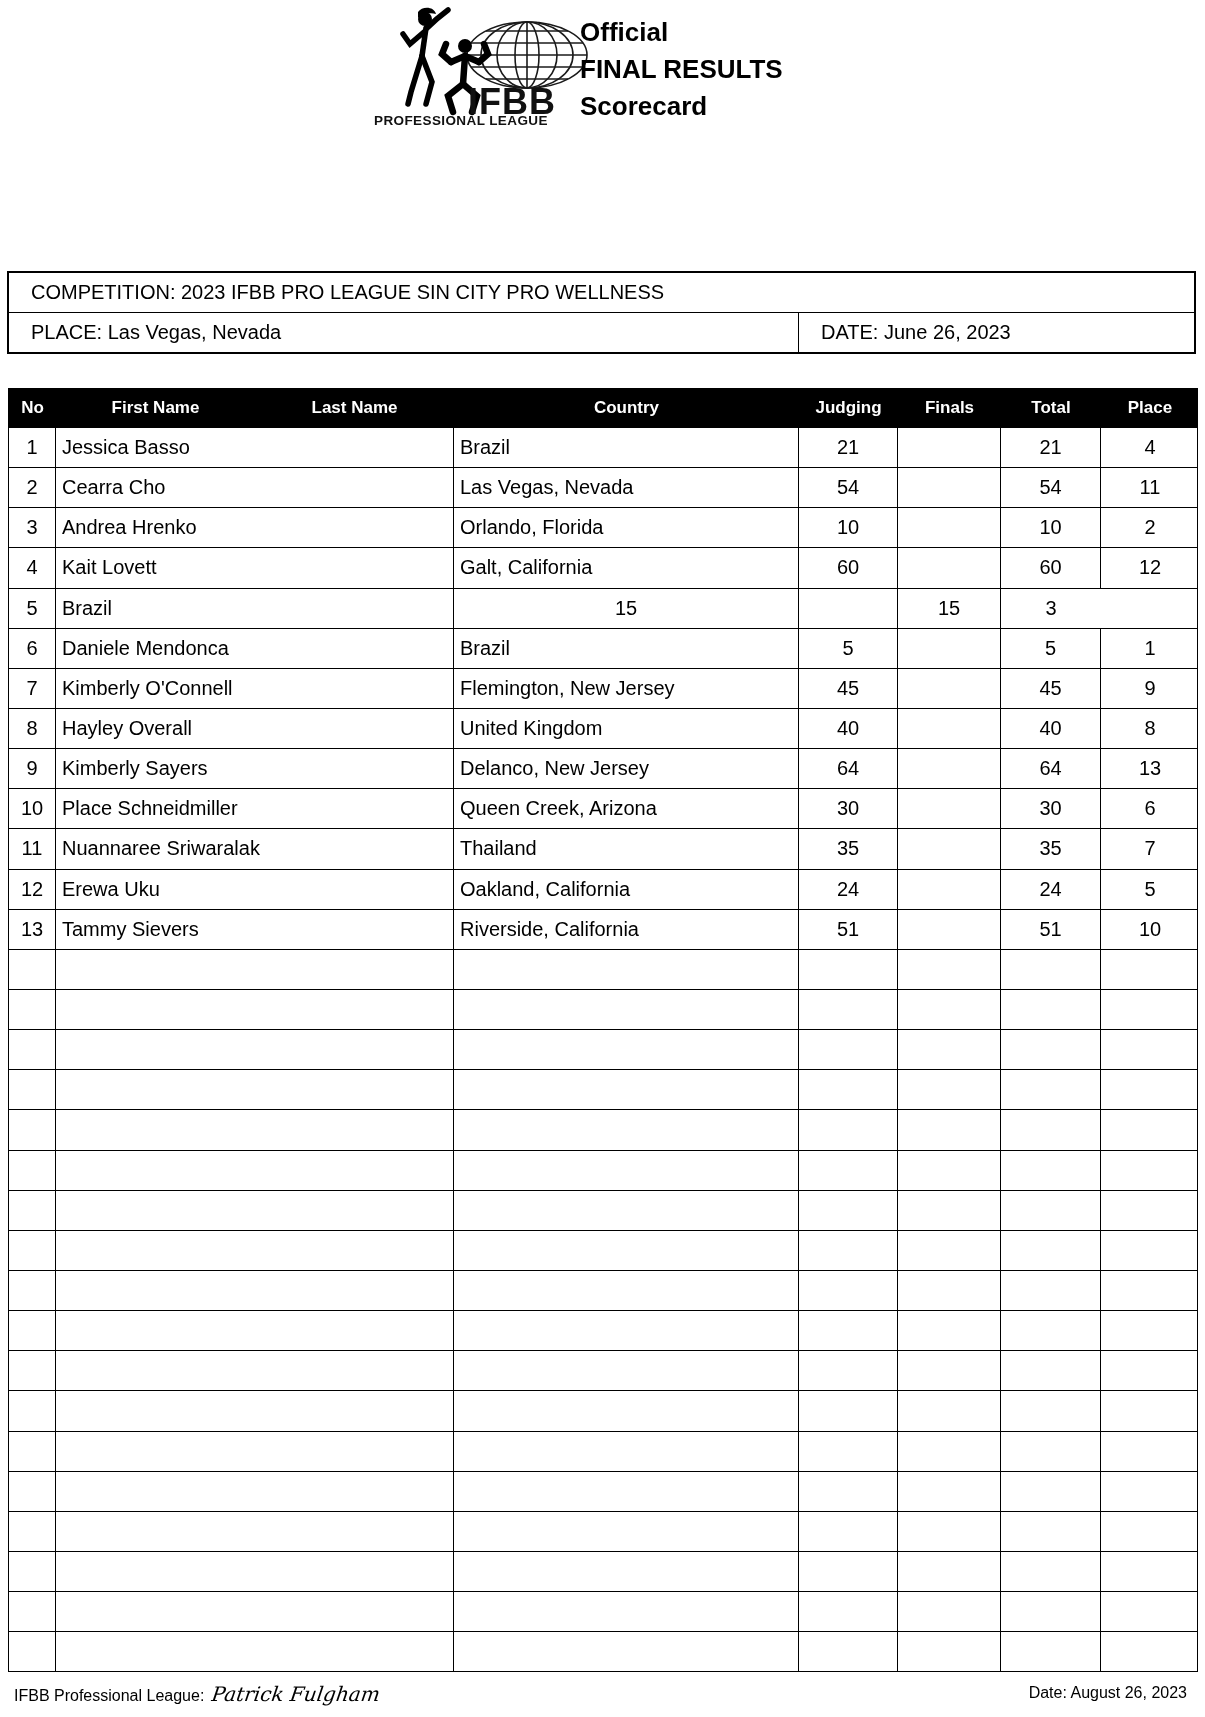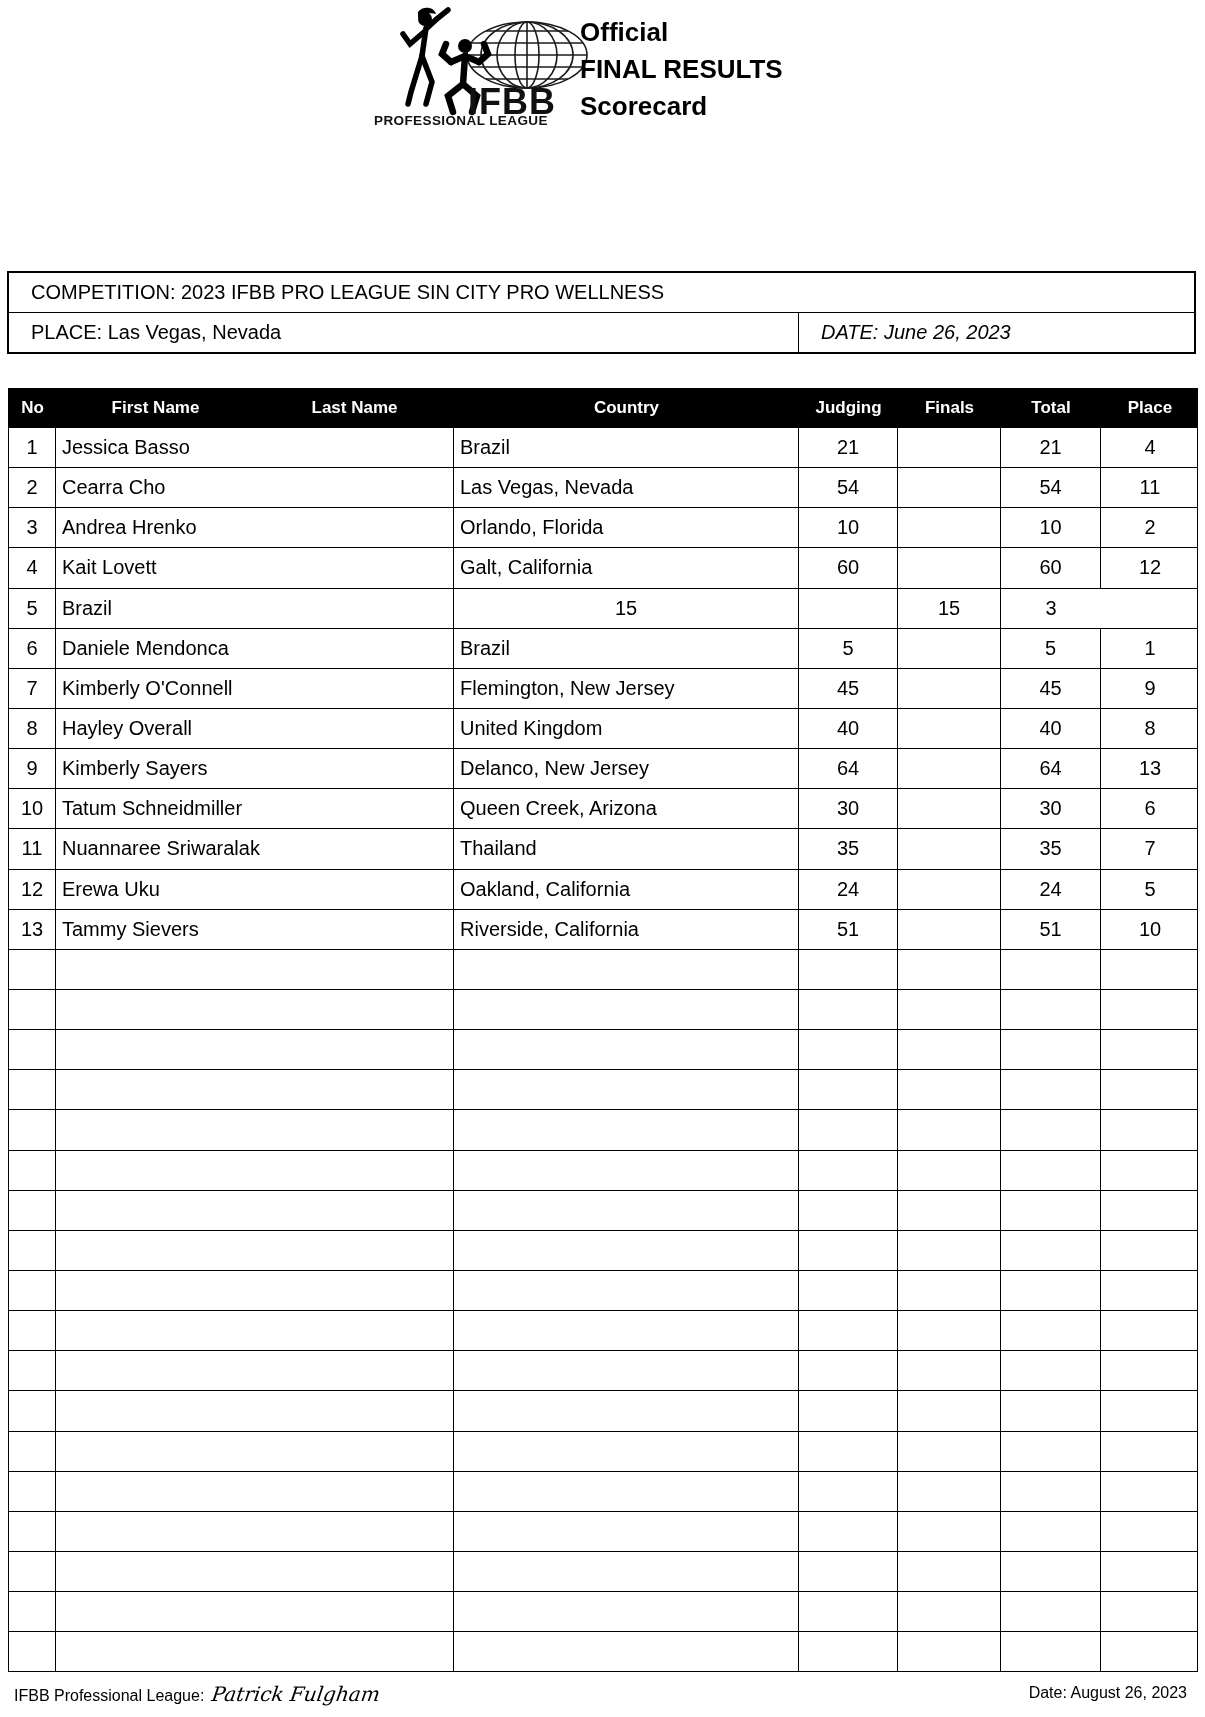--- a/index.html
+++ b/index.html
@@ -13,21 +13,21 @@
   .title-block{position:absolute;left:580px;top:14px;}
   .title-line{font-weight:bold;font-size:26px;line-height:37px;color:#000;white-space:nowrap;}
   
   .info-table{
     position:absolute;left:7px;top:271px;width:1189px;
     border:2px solid #000;box-sizing:border-box;background:#fff;
   }
   .info-row1{height:39px;border-bottom:1px solid #000;display:flex;align-items:center;}
   .info-row2{height:39px;display:flex;}
   .info-cell-place{width:790px;border-right:1px solid #000;display:flex;align-items:center;box-sizing:border-box;}
-  .info-cell-date{flex:1;display:flex;align-items:center;font-style:italic;}
+  .info-cell-date{flex:1;display:flex;align-items:center;}
   .info-text{font-size:20px;padding-left:22px;white-space:nowrap;}
   
   .results-table{
     position:absolute;left:8px;top:388px;width:1190px;
     border:1px solid #000;box-sizing:border-box;background:#15803d;
   }
   .thead{
     display:grid;grid-template-columns:47px 398px 345px 99px 103px 100px 98px;
     background:#000;color:#fff;height:38px;border-bottom:1px solid #000;
   }
@@ -207,21 +207,21 @@
         <div class="td center">9</div>
         <div class="td left">Kimberly Sayers</div>
         <div class="td left">Delanco, New Jersey</div>
         <div class="td center">64</div>
         <div class="td center"></div>
         <div class="td center">64</div>
         <div class="td center">13</div>
       </div>
       <div class="trow">
         <div class="td center">10</div>
-        <div class="td left">Tatum Schneidmiller</div>
+        <div class="td left">Place Schneidmiller</div>
         <div class="td left">Queen Creek, Arizona</div>
         <div class="td center">30</div>
         <div class="td center"></div>
         <div class="td center">30</div>
         <div class="td center">6</div>
       </div>
       <div class="trow">
         <div class="td center">11</div>
         <div class="td left">Nuannaree Sriwaralak</div>
         <div class="td left">Thailand</div>

